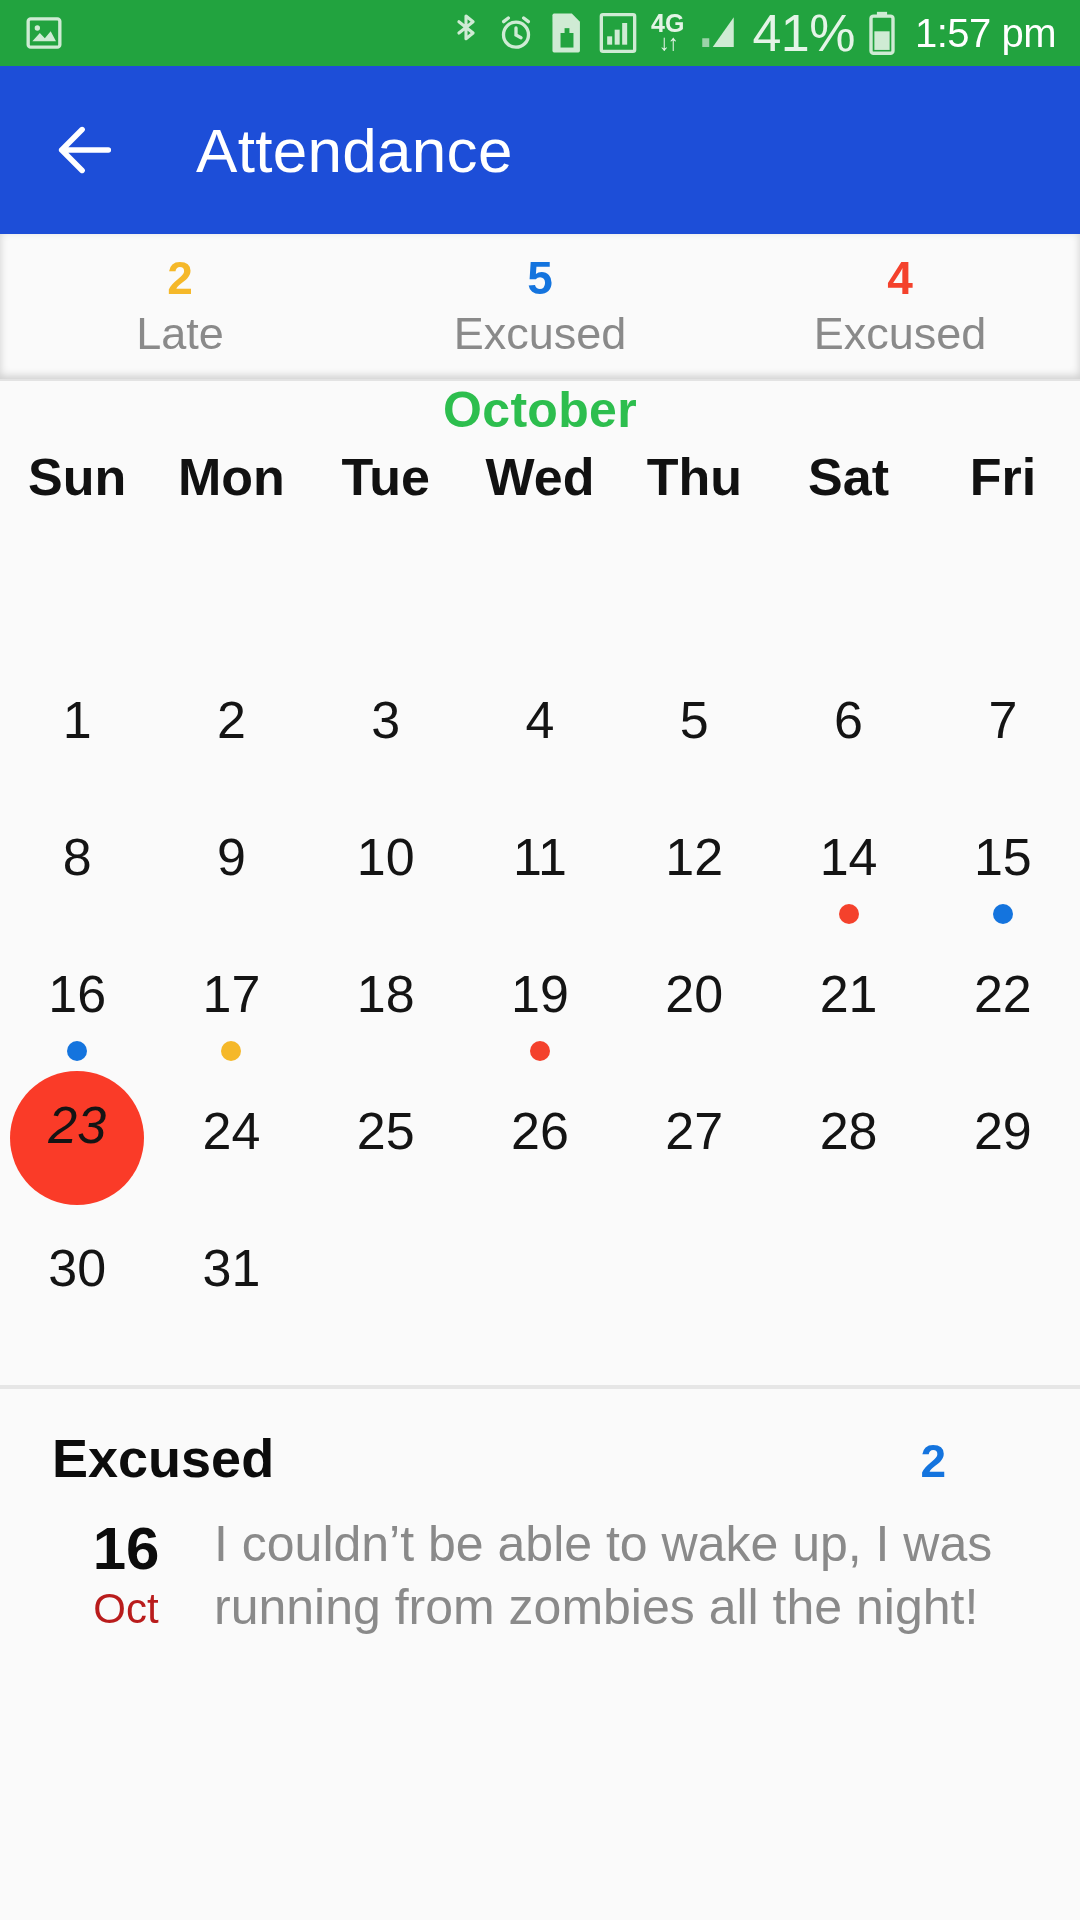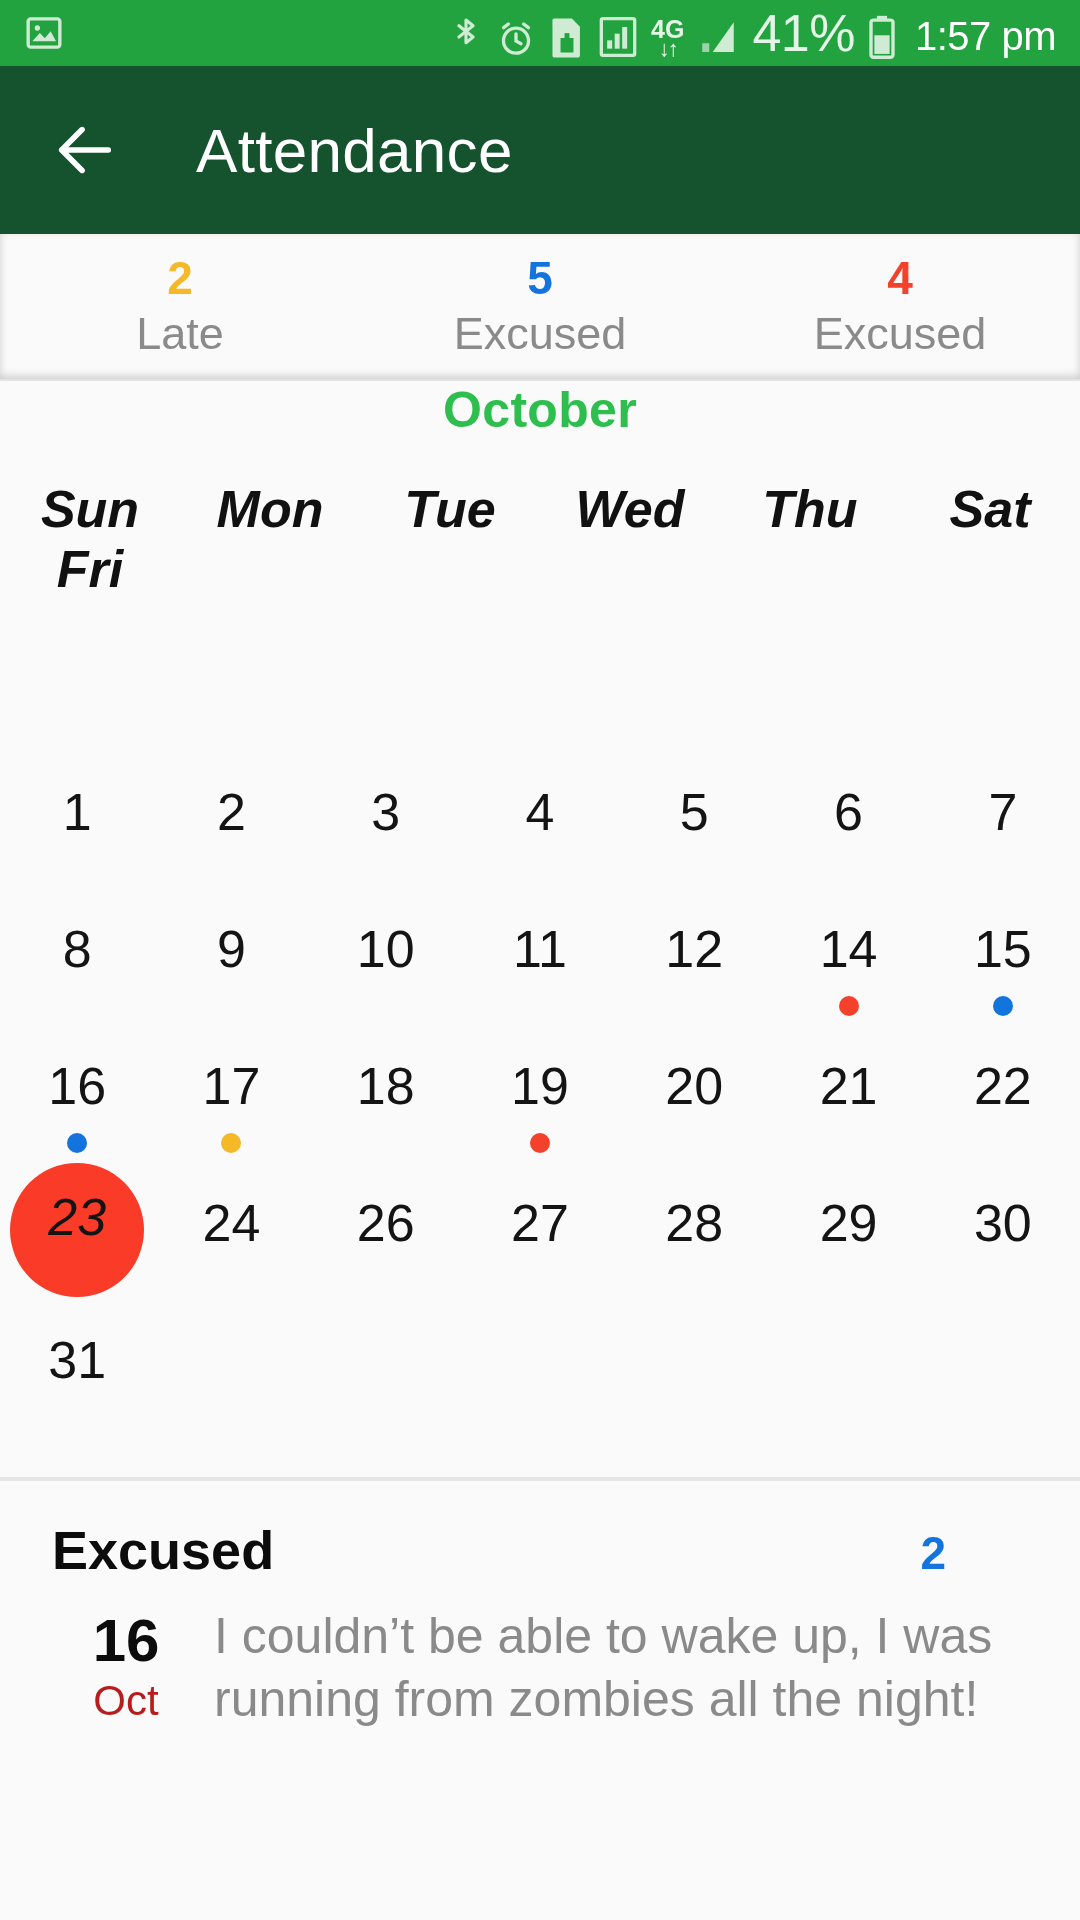--- a/index.html
+++ b/index.html
@@ -12,35 +12,35 @@
 
   
   .statusbar{
     height:66px; width:100%;
     background:#22A33F;
     display:flex; align-items:center;
     padding:0 24px;
     color:#CFEBD4;
   }
   .sb-left{ display:flex; align-items:center; }
-  .sb-right{ margin-left:auto; display:flex; align-items:flex-end; gap:13px; }
+  .sb-right{ margin-left:auto; display:flex; align-items:center; gap:13px; }
   .sb-icon{ display:flex; align-items:center; justify-content:center; }
   .sb-text{
     font-size:52px; font-weight:400; color:#E4F4E7;
     letter-spacing:-0.5px; line-height:1;
   }
   .sb-clock{ font-size:40px; color:#FFFFFF; margin-left:6px; letter-spacing:-0.5px; }
   .sb-4g{ display:flex; flex-direction:column; align-items:center; line-height:0.85; }
   .sb-4g .lbl{ font-size:25px; font-weight:700; color:#E4F4E7; }
   .sb-4g .arr{ font-size:22px; color:#E4F4E7; letter-spacing:-2px; }
 
   
   .appbar{
     height:168px; width:100%;
-    background:#14532d;
+    background:#1d4ed8;
     display:flex; align-items:center;
     padding-left:50px;
   }
   .back-arrow{ width:70px; height:70px; flex:none; }
   .appbar-title{
     color:#FFFFFF; font-size:62px; font-weight:400;
     margin-left:76px; letter-spacing:0.3px;
   }
 
   
@@ -58,23 +58,22 @@
   .stat-num{ font-size:46px; font-weight:700; line-height:1.1; }
   .stat-lbl{ font-size:45px; color:#8A8A8A; margin-top:4px; font-weight:400; }
 
   
   .calendar{ width:100%; background:#FAFAFA; }
   .month{
     text-align:center; color:#2DBE4E;
     font-size:50px; font-weight:700; letter-spacing:0.3px;
   }
   .weekdays{
-    display:grid; grid-template-columns:repeat(6,1fr);
-    margin-top:40px;
-    font-style:italic;
+    display:grid; grid-template-columns:repeat(7,1fr);
+    margin-top:8px;
   }
   .weekday{
     text-align:center; font-size:52px; font-weight:700; color:#111111;
   }
   .days{
     display:grid; grid-template-columns:repeat(7,1fr);
     margin-top:28px;
   }
   .day{
     height:137px; position:relative;
@@ -309,20 +308,23 @@
         <div class="day-num">22</div>
       </div>
       <div class="day selected">
         <div class="sel-circle" style="background: rgb(250, 59, 40);"></div>
         <div class="day-num">23</div>
       </div>
       <div class="day">
         <div class="day-num">24</div>
       </div>
       <div class="day">
+        <div class="day-num">25</div>
+      </div>
+      <div class="day">
         <div class="day-num">26</div>
       </div>
       <div class="day">
         <div class="day-num">27</div>
       </div>
       <div class="day">
         <div class="day-num">28</div>
       </div>
       <div class="day">
         <div class="day-num">29</div>

